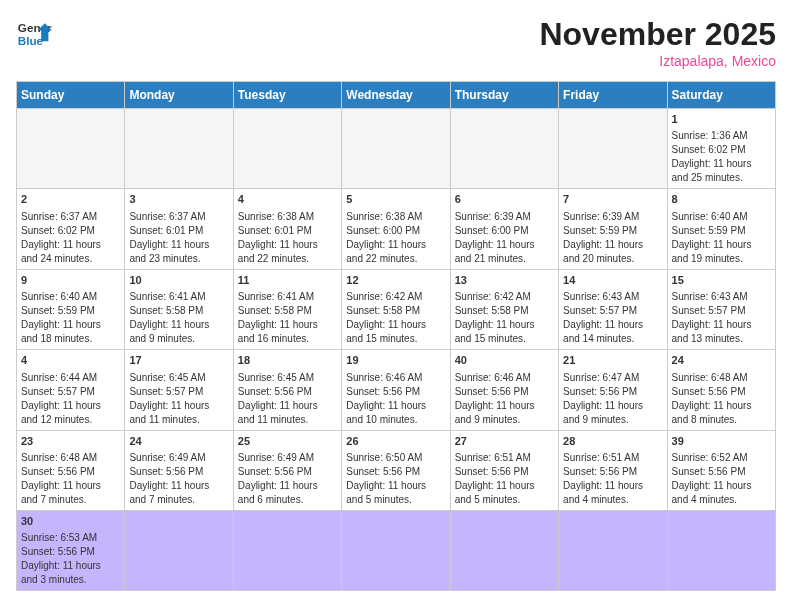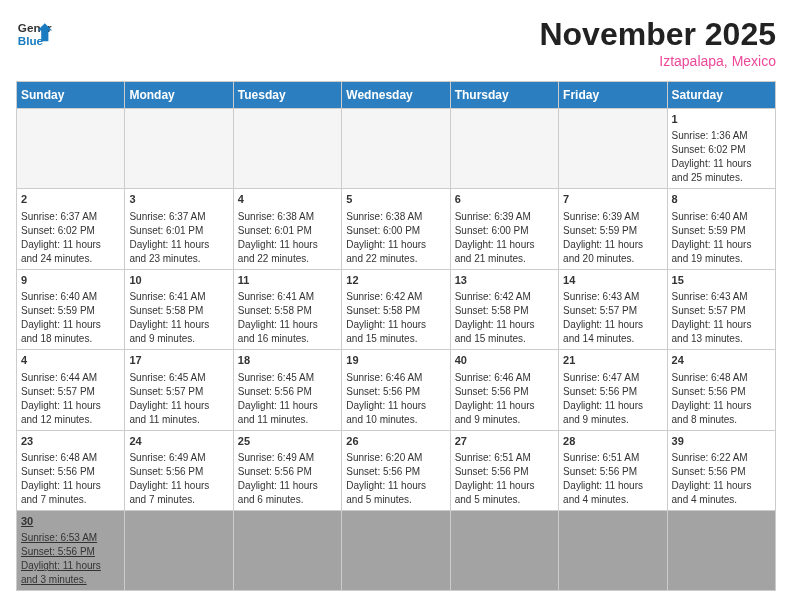--- a/index.html
+++ b/index.html
@@ -67,22 +67,21 @@
     .day-num {
       font-size: 11px;
       font-weight: bold;
       display: block;
       margin-bottom: 2px;
     }
     .empty-cell {
       background: #f5f5f5;
     }
     .last-row td {
-      background: #a3a3a3;
-      text-decoration: underline;
+      background: #c4b5fd;
     }
   </style>
 </head>
 <body>
 
 <div class="header">
   <div class="logo">
     <svg class="logo-icon" viewBox="0 0 40 40" width="40" height="40">
       <text x="2" y="18" font-size="13" font-weight="bold" fill="#333">General</text>
       <text x="2" y="32" font-size="13" font-weight="bold" fill="#1a7cc0">Blue</text>
@@ -293,42 +292,42 @@
         </td>
         <td>
           <span class="day-num">25</span>
           <span style="display: block;">Sunrise: 6:49 AM</span>
           <span style="display: block;">Sunset: 5:56 PM</span>
           <span style="display: block;">Daylight: 11 hours</span>
           <span style="display: block;">and 6 minutes.</span>
         </td>
         <td>
           <span class="day-num">26</span>
-          <span style="display: block;">Sunrise: 6:20 AM</span>
+          <span style="display: block;">Sunrise: 6:50 AM</span>
           <span style="display: block;">Sunset: 5:56 PM</span>
           <span style="display: block;">Daylight: 11 hours</span>
           <span style="display: block;">and 5 minutes.</span>
         </td>
         <td>
           <span class="day-num">27</span>
           <span style="display: block;">Sunrise: 6:51 AM</span>
           <span style="display: block;">Sunset: 5:56 PM</span>
           <span style="display: block;">Daylight: 11 hours</span>
           <span style="display: block;">and 5 minutes.</span>
         </td>
         <td>
           <span class="day-num">28</span>
           <span style="display: block;">Sunrise: 6:51 AM</span>
           <span style="display: block;">Sunset: 5:56 PM</span>
           <span style="display: block;">Daylight: 11 hours</span>
           <span style="display: block;">and 4 minutes.</span>
         </td>
         <td>
           <span class="day-num">39</span>
-          <span style="display: block;">Sunrise: 6:22 AM</span>
+          <span style="display: block;">Sunrise: 6:52 AM</span>
           <span style="display: block;">Sunset: 5:56 PM</span>
           <span style="display: block;">Daylight: 11 hours</span>
           <span style="display: block;">and 4 minutes.</span>
         </td>
       </tr>
       <tr class="last-row">
         <td>
           <span class="day-num">30</span>
           <span style="display: block;">Sunrise: 6:53 AM</span>
           <span style="display: block;">Sunset: 5:56 PM</span>

